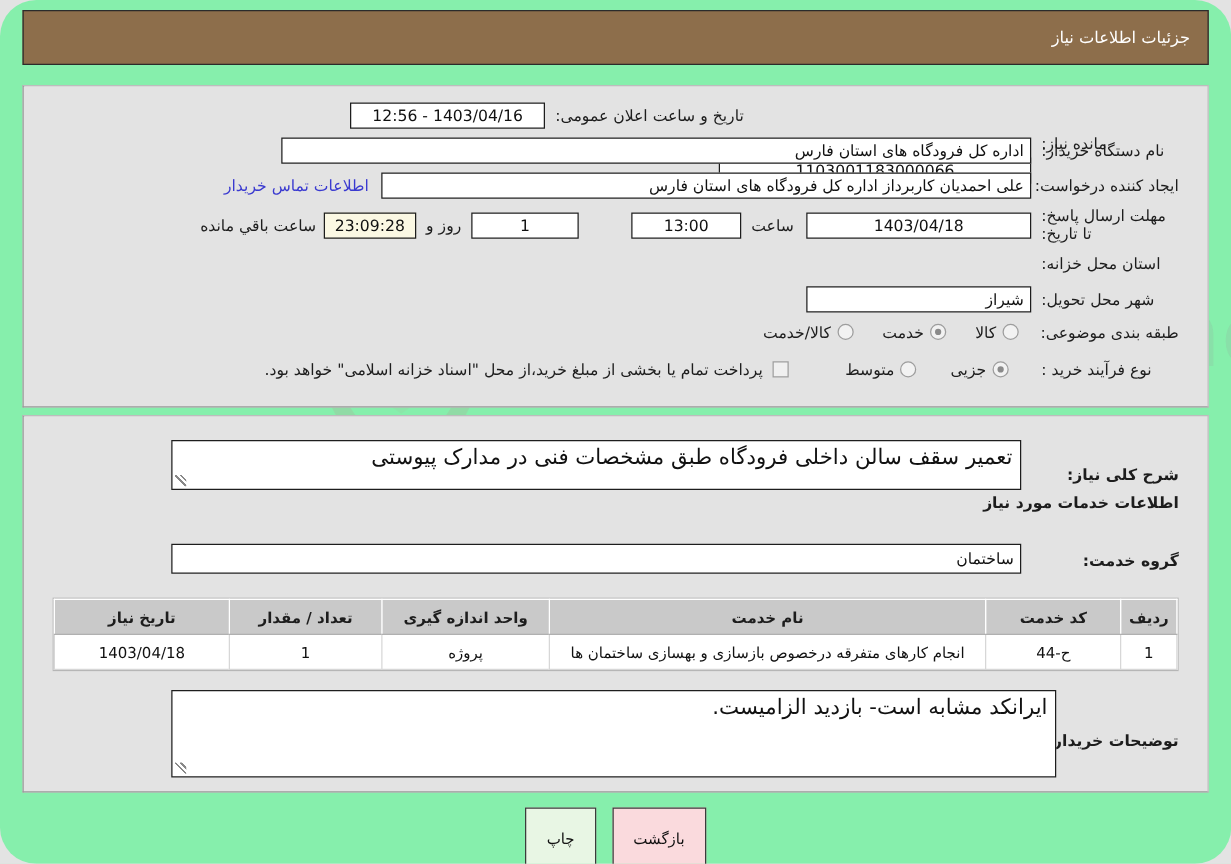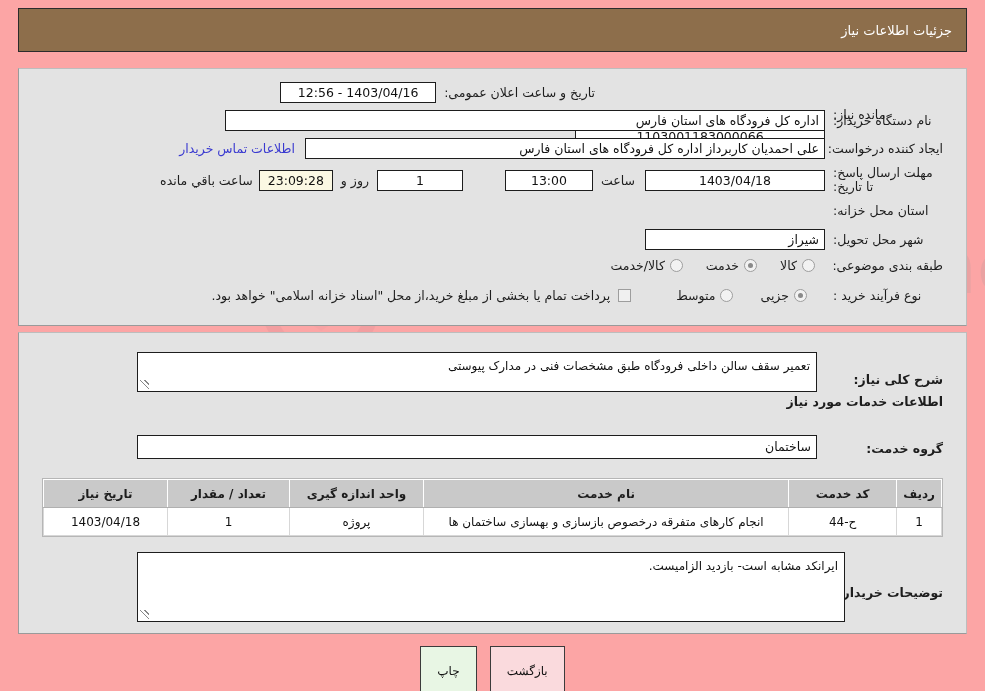--- a/index.html
+++ b/index.html
@@ -9,21 +9,22 @@
     width: 985px; height: 691px;
     background: #e3e3e3;
     font-family: "DejaVu Sans", "Liberation Sans", sans-serif;
     direction: rtl;
     overflow: hidden;
   }
 
   .page {
     position: relative;
     width: 985px; height: 691px;
-    background: #fca5a5;
+    background: #86efac;
+    border-radius: 29px;
   }
 
   
   .watermark {
     position: absolute;
     left: 0; right: 0; top: 150px;
     height: 260px;
     pointer-events: none;
     z-index: 0;
     opacity: 0.18;
@@ -127,21 +128,21 @@
     display: inline-block;
     vertical-align: middle;
   }
   .opt-label { font-size: 12.5px; color: #1d1d1d; margin: 0 5px; }
 
   
   .tbox {
     position: absolute;
     background: #ffffff;
     border: 1px solid #1d1d1d;
-    font-size: 12px;
+    font-size: 17px;
     color: #111;
     padding: 4px 6px;
     line-height: 18px;
     overflow: hidden;
   }
   .tbox::after {
     content: "";
     position: absolute;
     left: 2px; bottom: 2px;
     width: 9px; height: 9px;
@@ -322,21 +323,21 @@
 
   <div class="tbl-wrap">
     <table class="grid">
       <thead>
         <tr>
           <th style="width:38px;">ردیف</th>
           <th style="width:108px;">کد خدمت</th>
           <th>نام خدمت</th>
           <th style="width:134px;">واحد اندازه گیری</th>
           <th style="width:122px;">تعداد / مقدار</th>
-          <th style="width:124px;">تاریخ نیاز</th>
+          <th style="width:140px;">تاریخ نیاز</th>
         </tr>
       </thead>
       <tbody>
         <tr>
           <td>1</td>
           <td>ح-44</td>
           <td class="name">انجام کارهای متفرقه درخصوص بازسازی و بهسازی ساختمان ها</td>
           <td>پروژه</td>
           <td>1</td>
           <td>1403/04/18</td>

